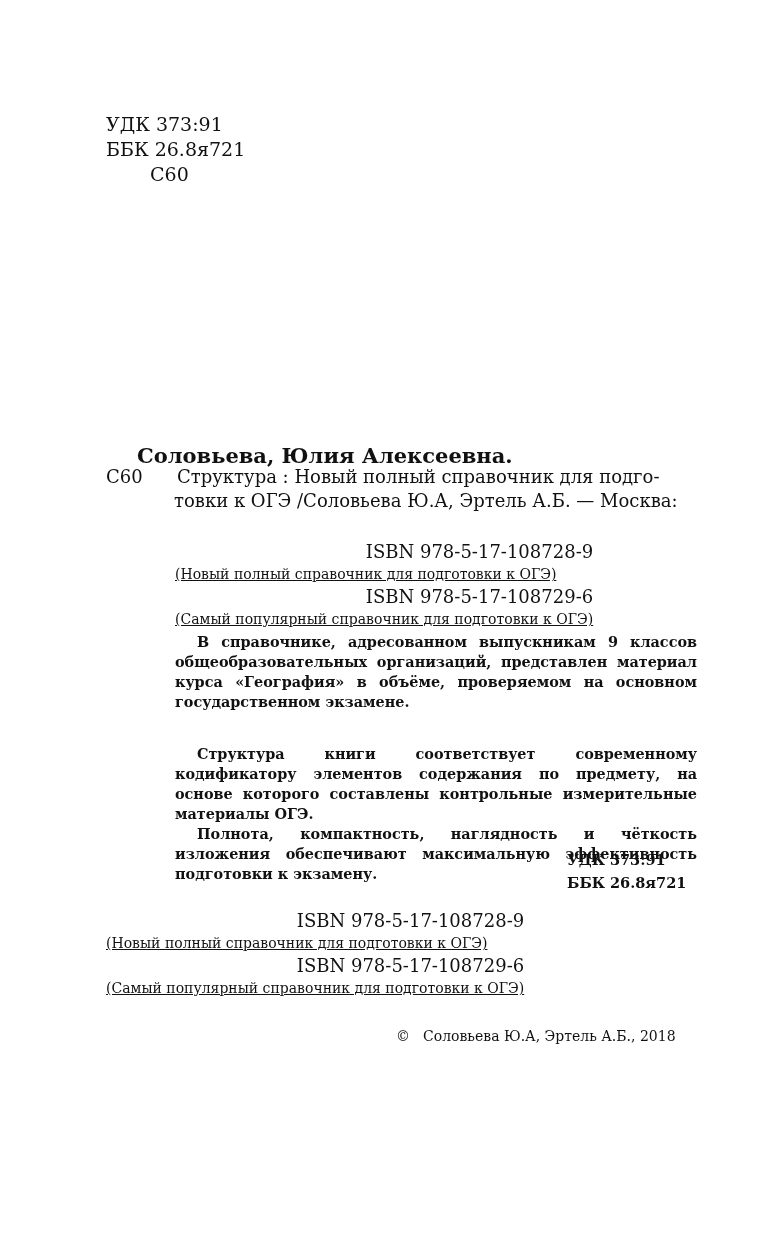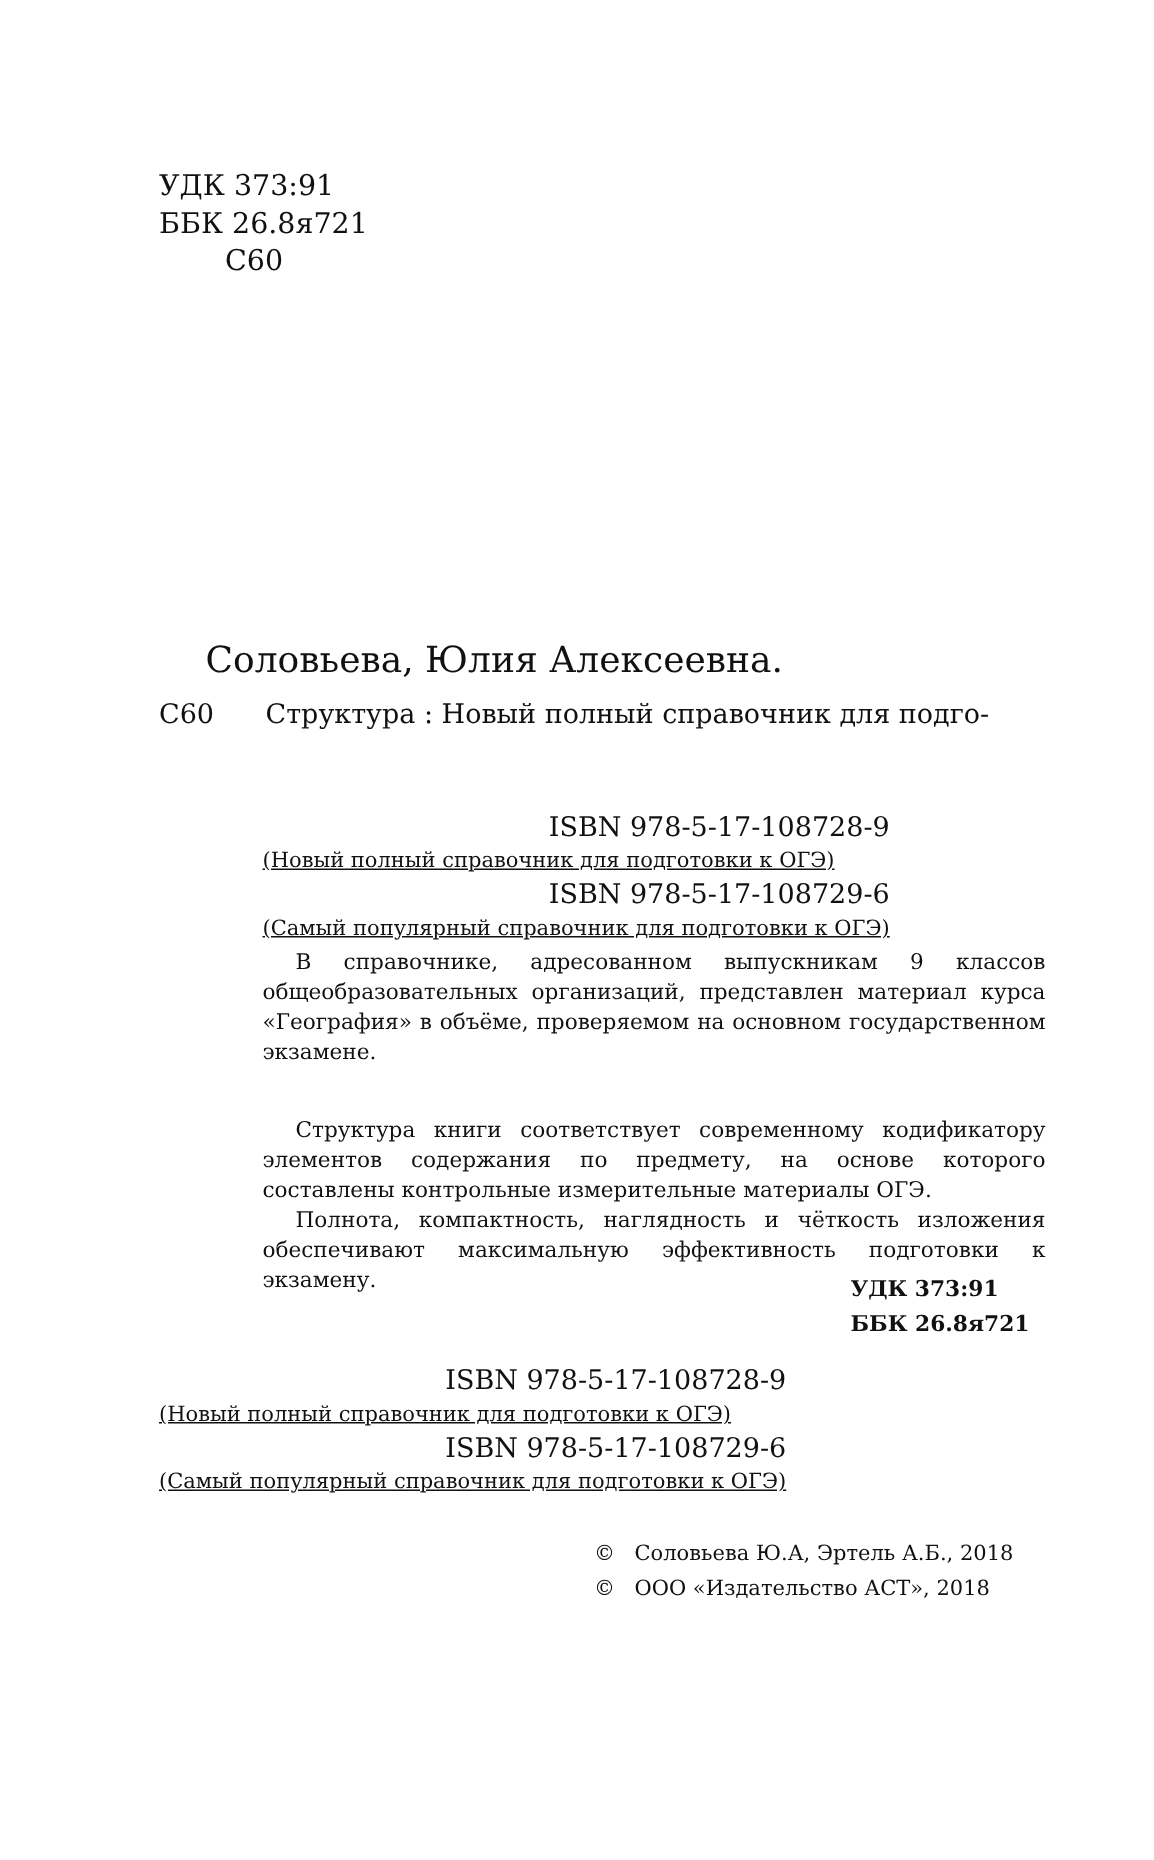--- a/index.html
+++ b/index.html
@@ -4,21 +4,21 @@
   <style>
     html, body { margin: 0; padding: 0; background: #ffffff; }
     body {
       width: 769px; height: 1240px; position: relative; overflow: hidden;
       font-family: "DejaVu Serif", "Liberation Serif", serif;
       color: #111111;
     }
     .abs { position: absolute; white-space: nowrap; }
     .codes-top { left: 106px; top: 112px; font-size: 19px; line-height: 25px; font-family: "DejaVu Serif", serif; }
     .codes-top .c60 { padding-left: 44px; }
-    .author { left: 137px; top: 428px; font-size: 24px; font-weight: normal; line-height: 24px; }
+    .author { left: 137px; top: 444px; font-size: 21px; font-weight: bold; line-height: 24px; }
     .entry { left: 106px; top: 465px; width: 592px; font-size: 18px; line-height: 24px; }
     .entry .line { position: relative; white-space: nowrap; }
     .entry .code { position: absolute; left: 0; top: 0; }
     .entry .l1 { padding-left: 71px; }
     .entry .l2, .entry .l3 { padding-left: 68px; }
     .isbn-block { left: 175px; top: 540px; }
     .isbn { font-size: 18px; line-height: 23px; text-align: right; }
     .isbn-note { font-size: 14px; line-height: 22px; text-decoration: underline; }
     .abstract { left: 175px; top: 632px; width: 522px; font-size: 14.4px; line-height: 20px; }
     .abstract p { margin: 0; text-align: justify; text-align-last: left; }
@@ -36,30 +36,31 @@
   <div class="c60">С60</div>
 </div>
 
 <div class="abs author">Соловьева, Юлия Алексеевна.</div>
 
 <div class="abs entry">
   <div class="line l1">
     <span class="code">С60</span>
     <span>Структура : Новый полный справочник для подго-</span>
   </div>
+  <div class="line l2">товки к ОГЭ /Соловьева Ю.А, Эртель А.Б. — Москва:</div>
 </div>
 
 <div class="abs isbn-block">
   <div class="isbn">ISBN 978-5-17-108728-9</div>
   <div class="isbn-note">(Новый полный справочник для подготовки к ОГЭ)</div>
   <div class="isbn">ISBN 978-5-17-108729-6</div>
   <div class="isbn-note">(Самый популярный справочник для подготовки к ОГЭ)</div>
 </div>
 
-<div class="abs abstract" style="white-space: normal;">
+<div class="abs abstract" style="white-space: normal; font-weight: bold;">
   <p style="text-indent: 22px;">В справочнике, адресованном выпускникам 9 классов общеобразовательных организаций, представлен материал курса «География» в объёме, проверяемом на основном государственном экзамене.</p>
   <p style="text-indent: 22px; margin-top: 32px;">Структура книги соответствует современному кодификатору элементов содержания по предмету, на основе которого составлены контрольные измерительные материалы ОГЭ.</p>
   <p style="text-indent: 22px;">Полнота, компактность, наглядность и чёткость изложения обеспечивают максимальную эффективность подготовки к экзамену.</p>
 </div>
 
 <div class="abs codes-right">
   <div>УДК 373:91</div>
   <div>ББК 26.8я721</div>
 </div>
 
@@ -67,16 +68,13 @@
   <div class="isbn">ISBN 978-5-17-108728-9</div>
   <div class="isbn-note">(Новый полный справочник для подготовки к ОГЭ)</div>
   <div class="isbn">ISBN 978-5-17-108729-6</div>
   <div class="isbn-note">(Самый популярный справочник для подготовки к ОГЭ)</div>
 </div>
 
 <div class="abs copyright">
   <div>
     <span class="sym">©</span><span>Соловьева Ю.А, Эртель А.Б., 2018</span>
   </div>
-  <div>
-    <span class="sym">©</span><span>ООО «Издательство АСТ», 2018</span>
-  </div>
 </div>
 
 </body></html>

